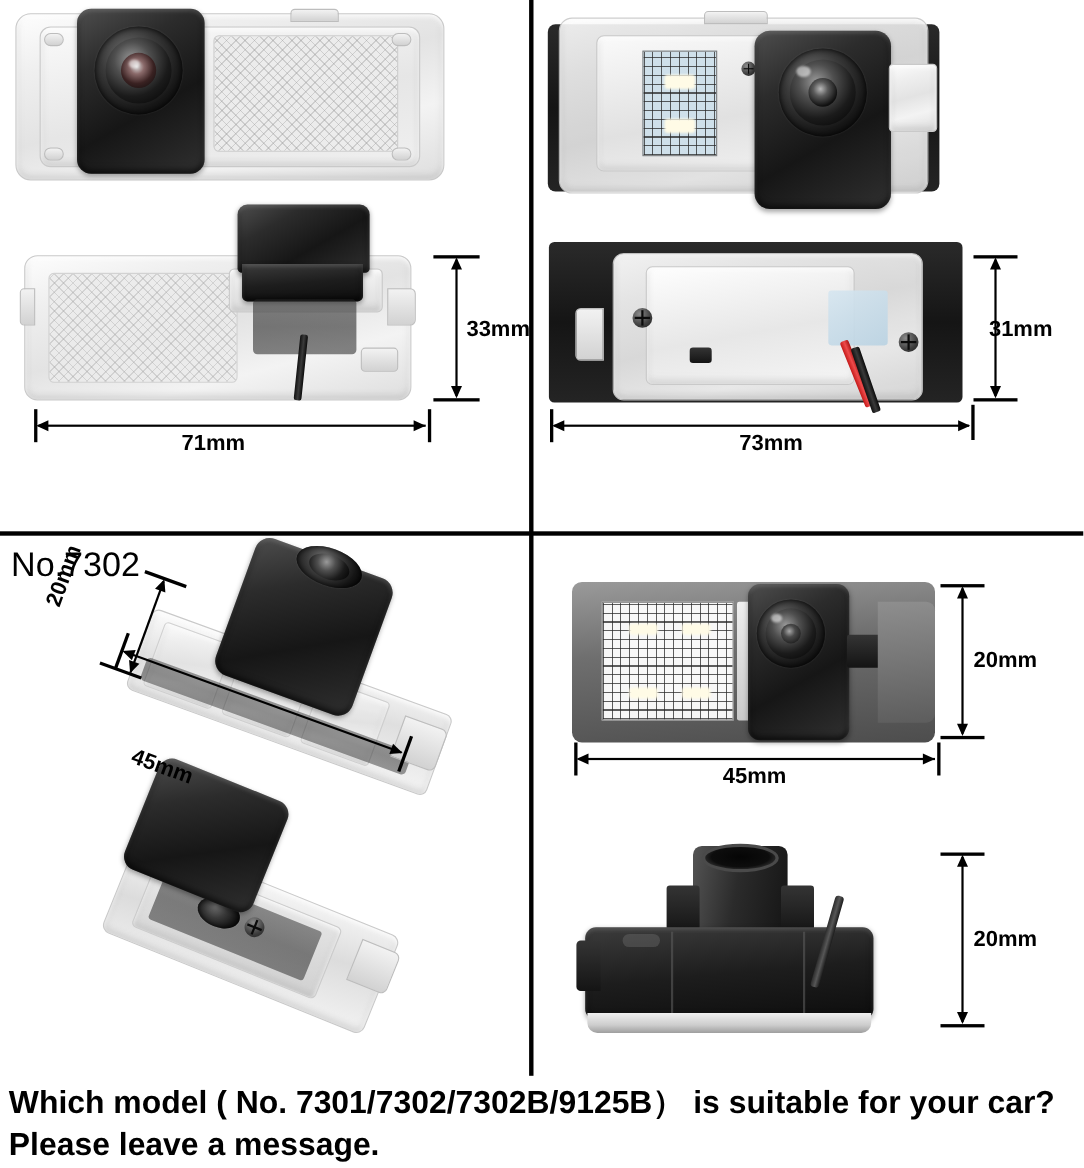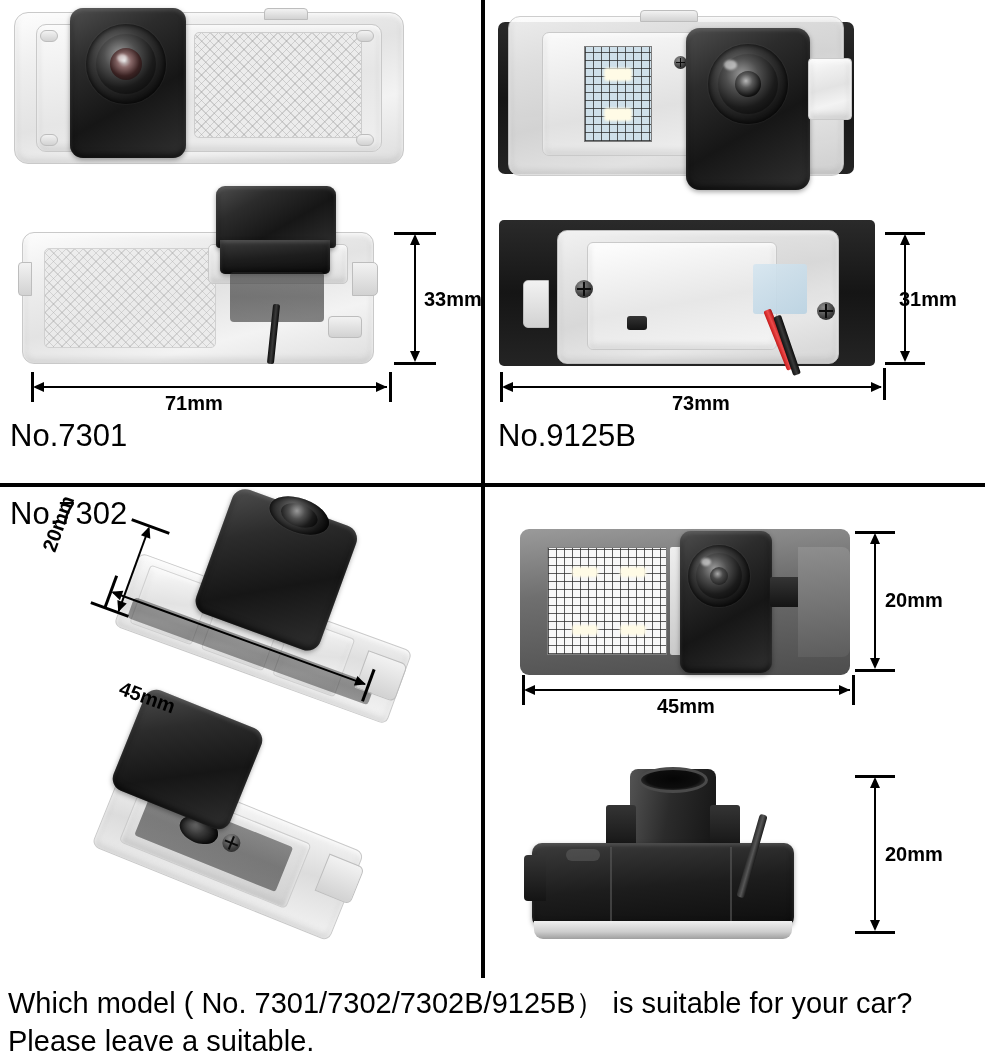--- a/index.html
+++ b/index.html
@@ -189,20 +189,21 @@
   
   #caption {
     position: absolute;
     left: 8px; top: 984px;
     width: 975px;
     font-size: 29px;
     line-height: 38px;
     color: #000;
     font-family: "Liberation Sans", sans-serif;
     white-space: nowrap;
+    font-weight: bold;
   }
   #caption .line { display: block; }
 </style>
 </head>
 <body>
 
 <div id="page">
 
   <div class="divider-v"></div>
   <div class="divider-h"></div>
@@ -487,22 +488,20 @@
     <div>
       <div class="tick-h" style="left:370px; top:288px; width:40px;"></div>
       <div class="tick-h" style="left:370px; top:444px; width:40px;"></div>
       <div class="dim-v-line" style="left:389px; top:292px; height:150px;"></div>
       <div class="arrow-up" style="left:385px; top:290px;"></div>
       <div class="arrow-down" style="left:385px; top:433px;"></div>
       <div class="dim-text" style="left:400px; top:356px;">20mm</div>
     </div>
   </div>
 
-  <div class="model-label" id="label-7301">No.7301</div>
-  <div class="model-label" id="label-9125b">No.9125B</div>
   <div class="model-label" id="label-7302">No.7302</div>
 
   <div id="caption">
     <span class="line">Which model ( No. 7301/7302/7302B/9125B）  is suitable for your car?</span>
-    <span class="line">Please leave a suitable.</span>
+    <span class="line">Please leave a message.</span>
   </div>
 
 </div>
 
 </body></html>

